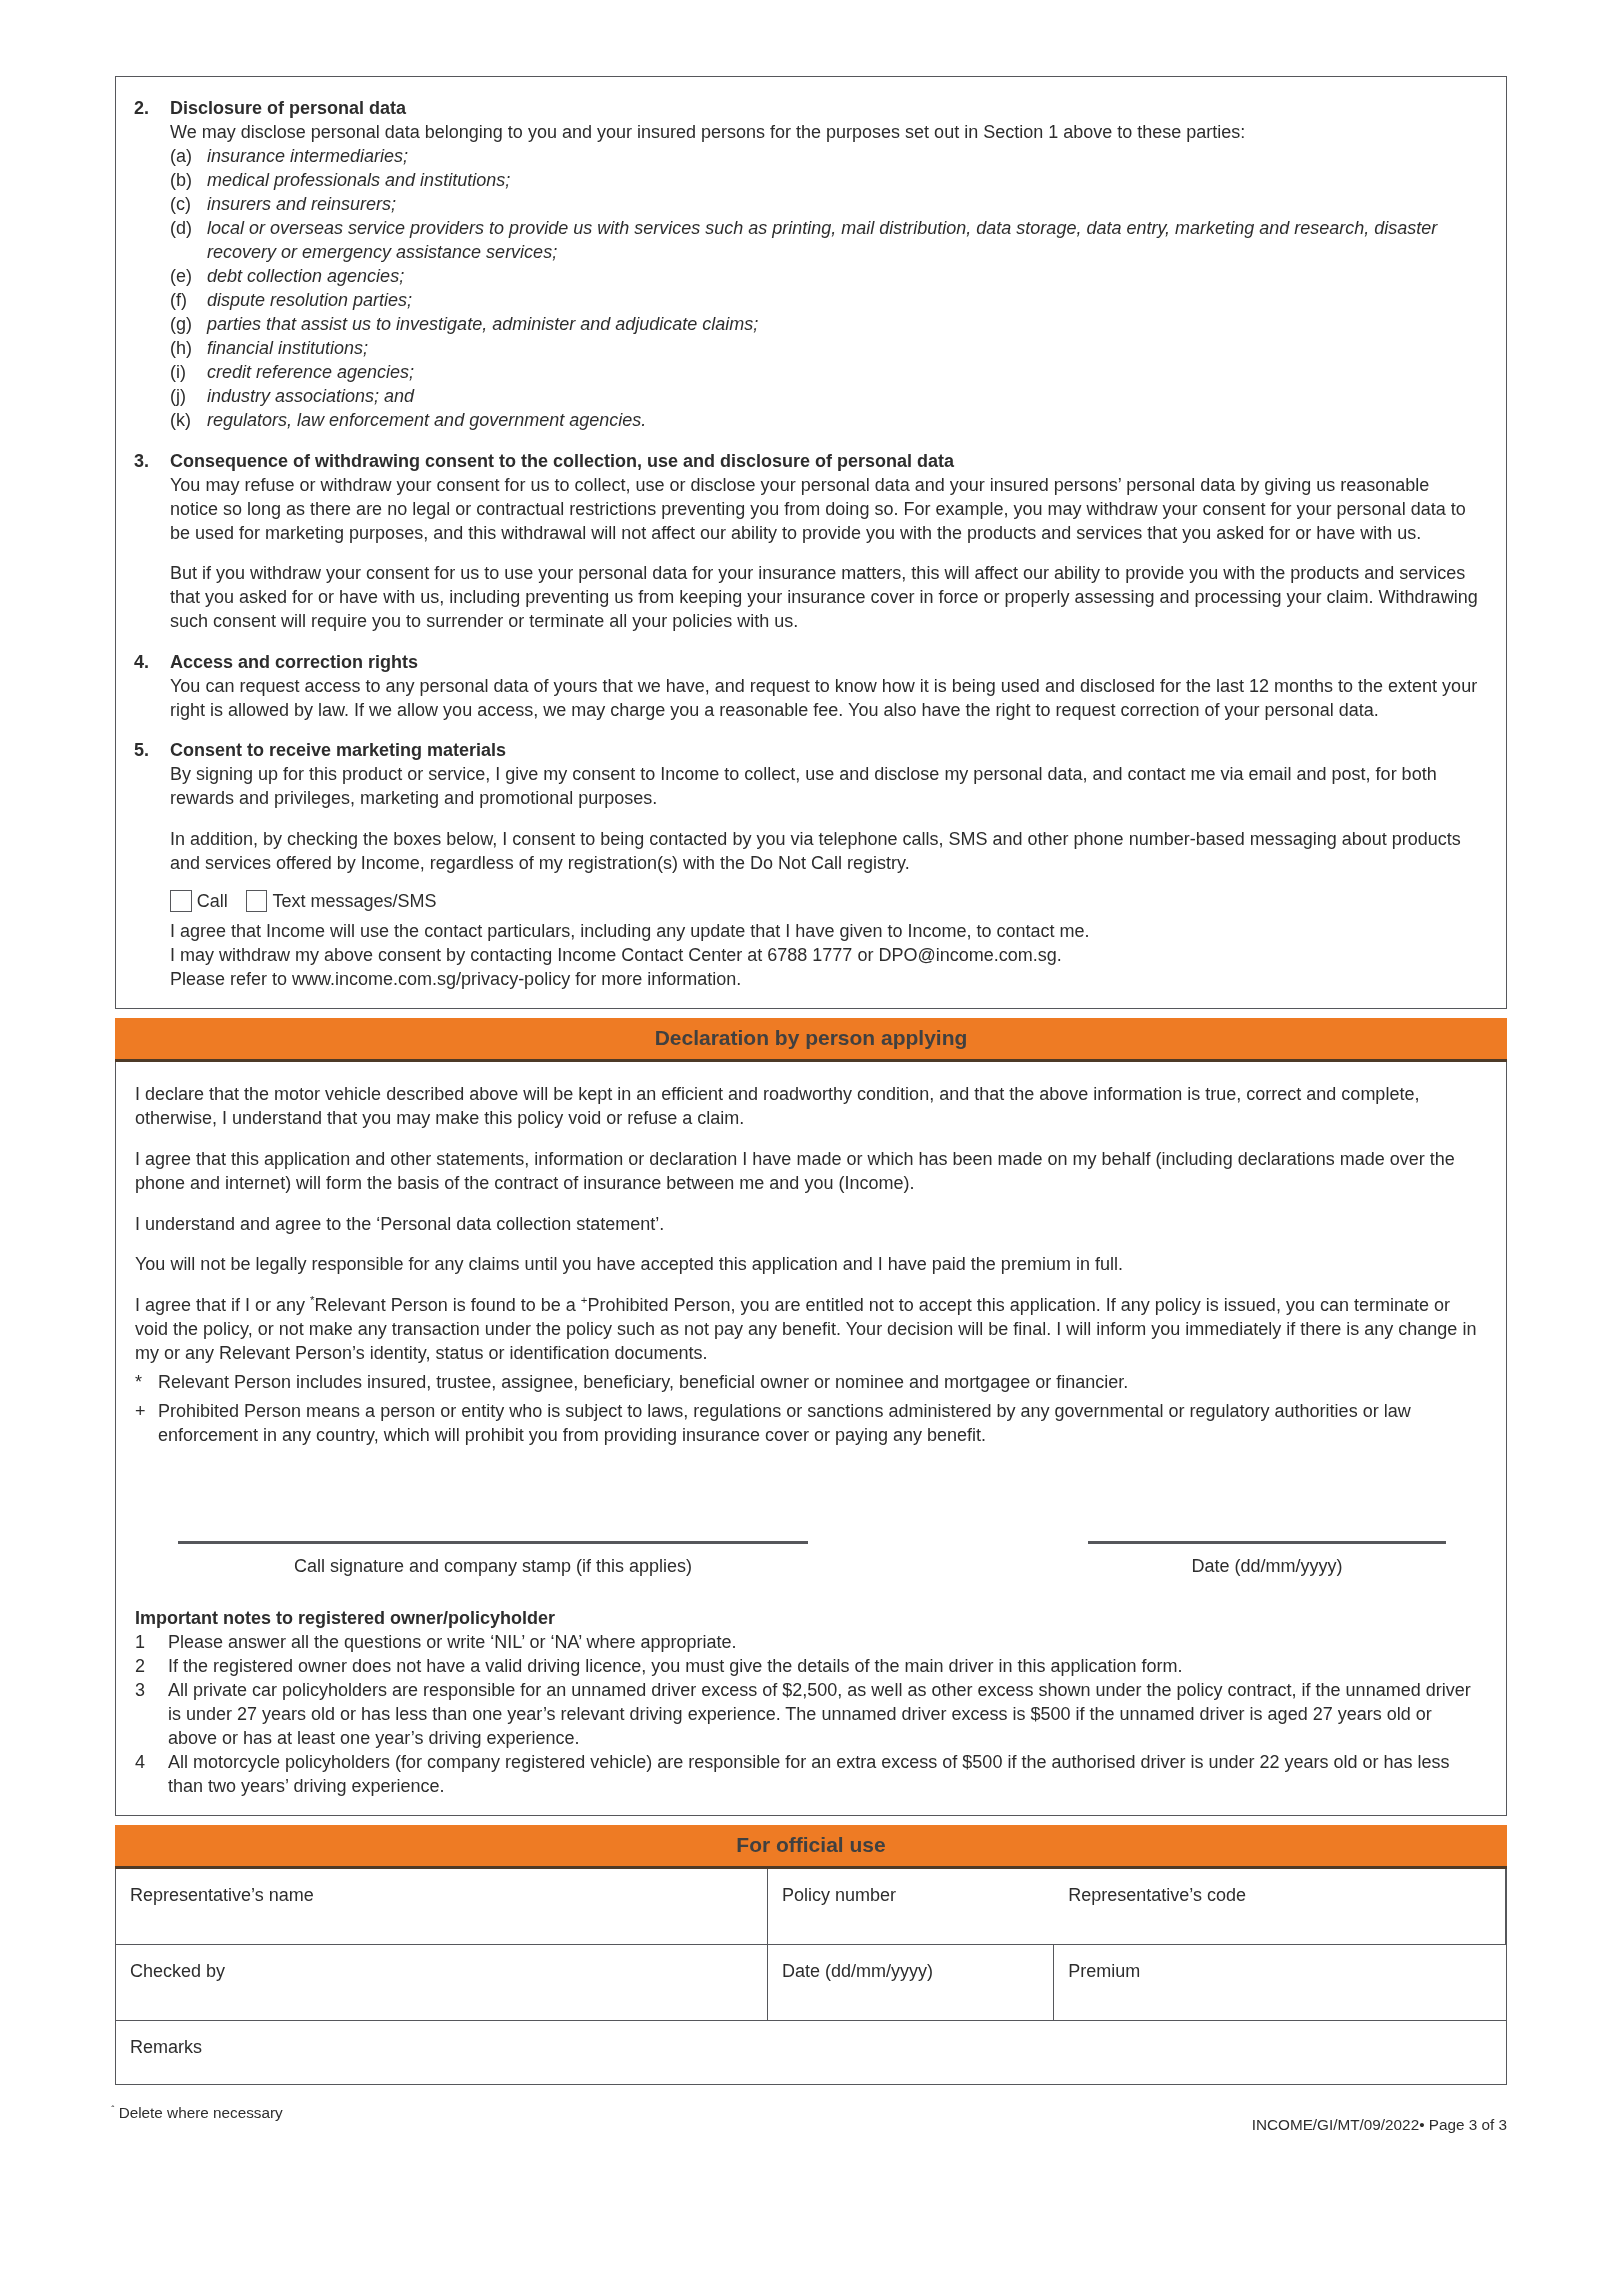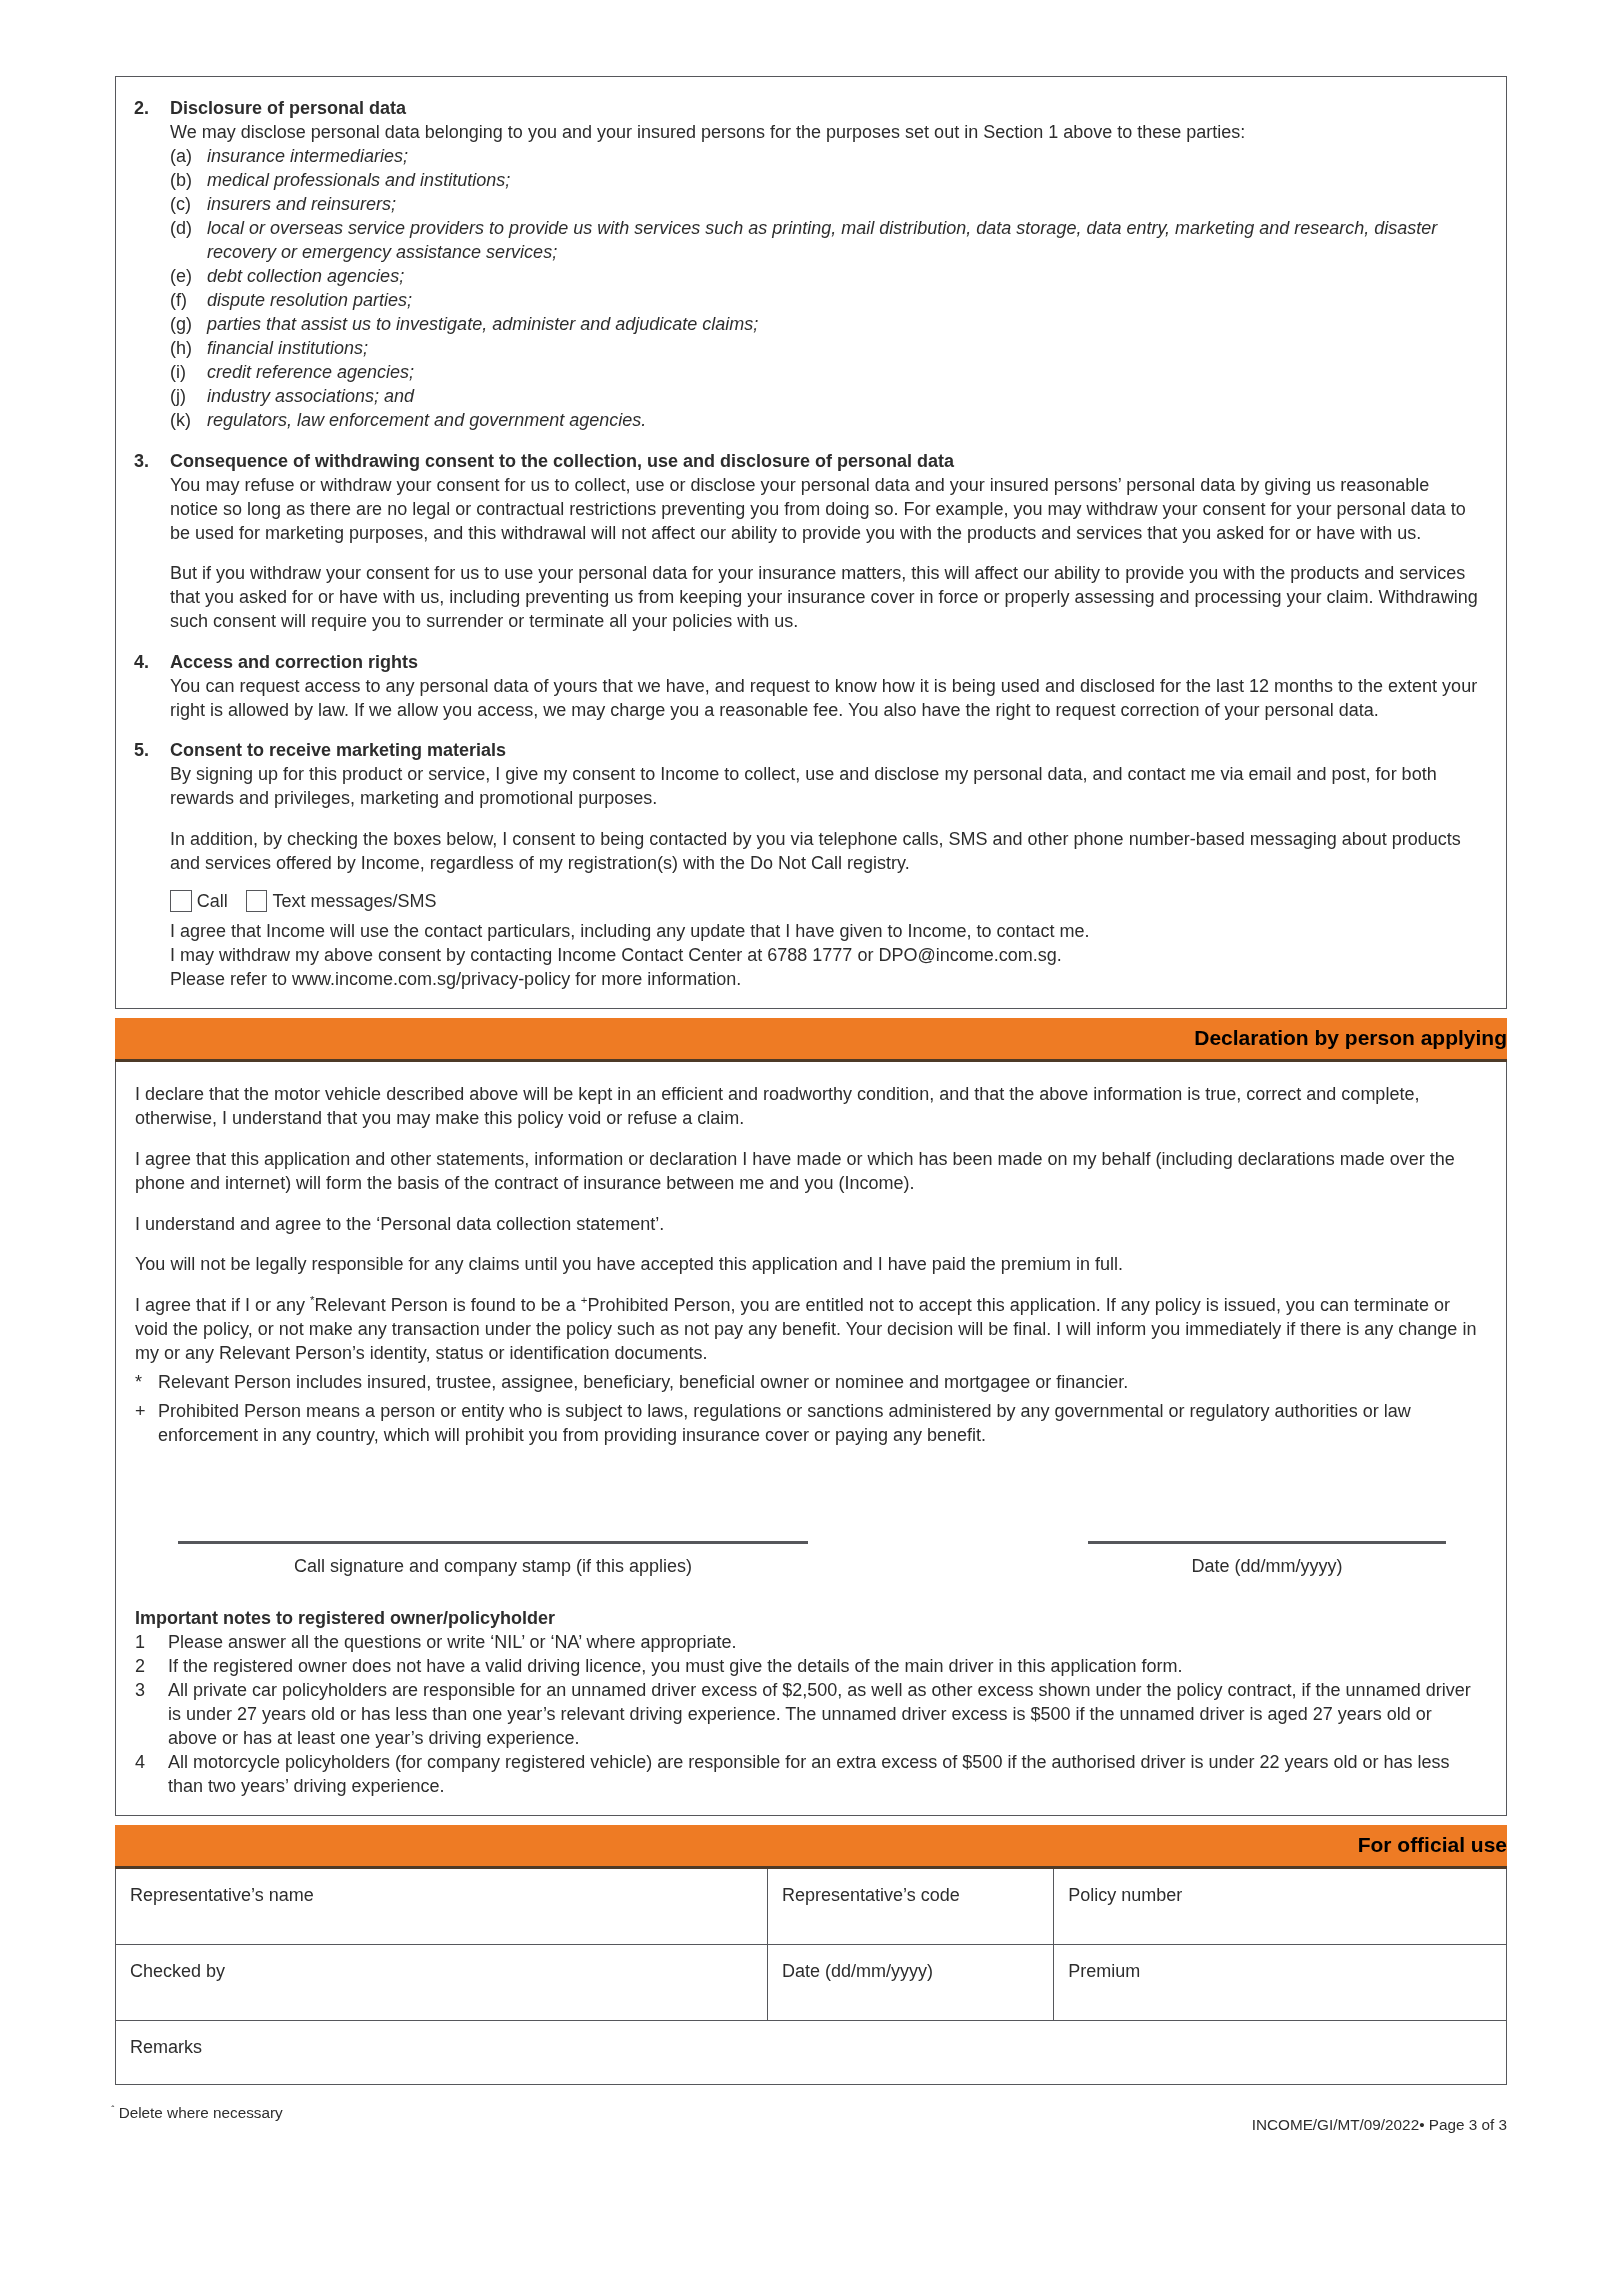--- a/index.html
+++ b/index.html
@@ -45,22 +45,22 @@
     border: 1.9px solid #56575b; background: #ffffff; margin-right: 5.1px;
   }
   .consent-lines div { }
 
   
   .orange-bar {
     margin-top: 9px;
     background: #ee7b24;
     border-bottom: 3.2px solid #4e3a27;
     height: 41px;
-    display: flex; align-items: center; justify-content: flex-end;
-    color: #000000; font-weight: bold; font-size: 21px;
+    display: flex; align-items: center; justify-content: center;
+    color: #404040; font-weight: bold; font-size: 21px;
   }
 
   
   .decl-box {
     border: 1.9px solid #56575b;
     border-top: none;
     box-sizing: border-box;
     padding: 20.4px 27px 16.6px 19px;
   }
   .fn { display: flex; margin-top: 5.1px; }
@@ -278,22 +278,22 @@
       </div>
   </div>
 
   <div class="orange-bar">
     <span>For official use</span>
   </div>
 
   <div class="official-table txt">
     <div class="ot-row">
       <div class="ot-cell c1"><span>Representative’s name</span></div>
+      <div class="ot-cell"><span>Policy number</span></div>
       <div class="ot-cell c2"><span>Representative’s code</span></div>
-      <div class="ot-cell"><span>Policy number</span></div>
     </div>
     <div class="ot-row">
       <div class="ot-cell c1"><span>Checked by</span></div>
       <div class="ot-cell c2"><span>Date (dd/mm/yyyy)</span></div>
       <div class="ot-cell"><span>Premium</span></div>
     </div>
     <div class="ot-remarks"><span>Remarks</span></div>
   </div>
 
   <div class="footer-row">

